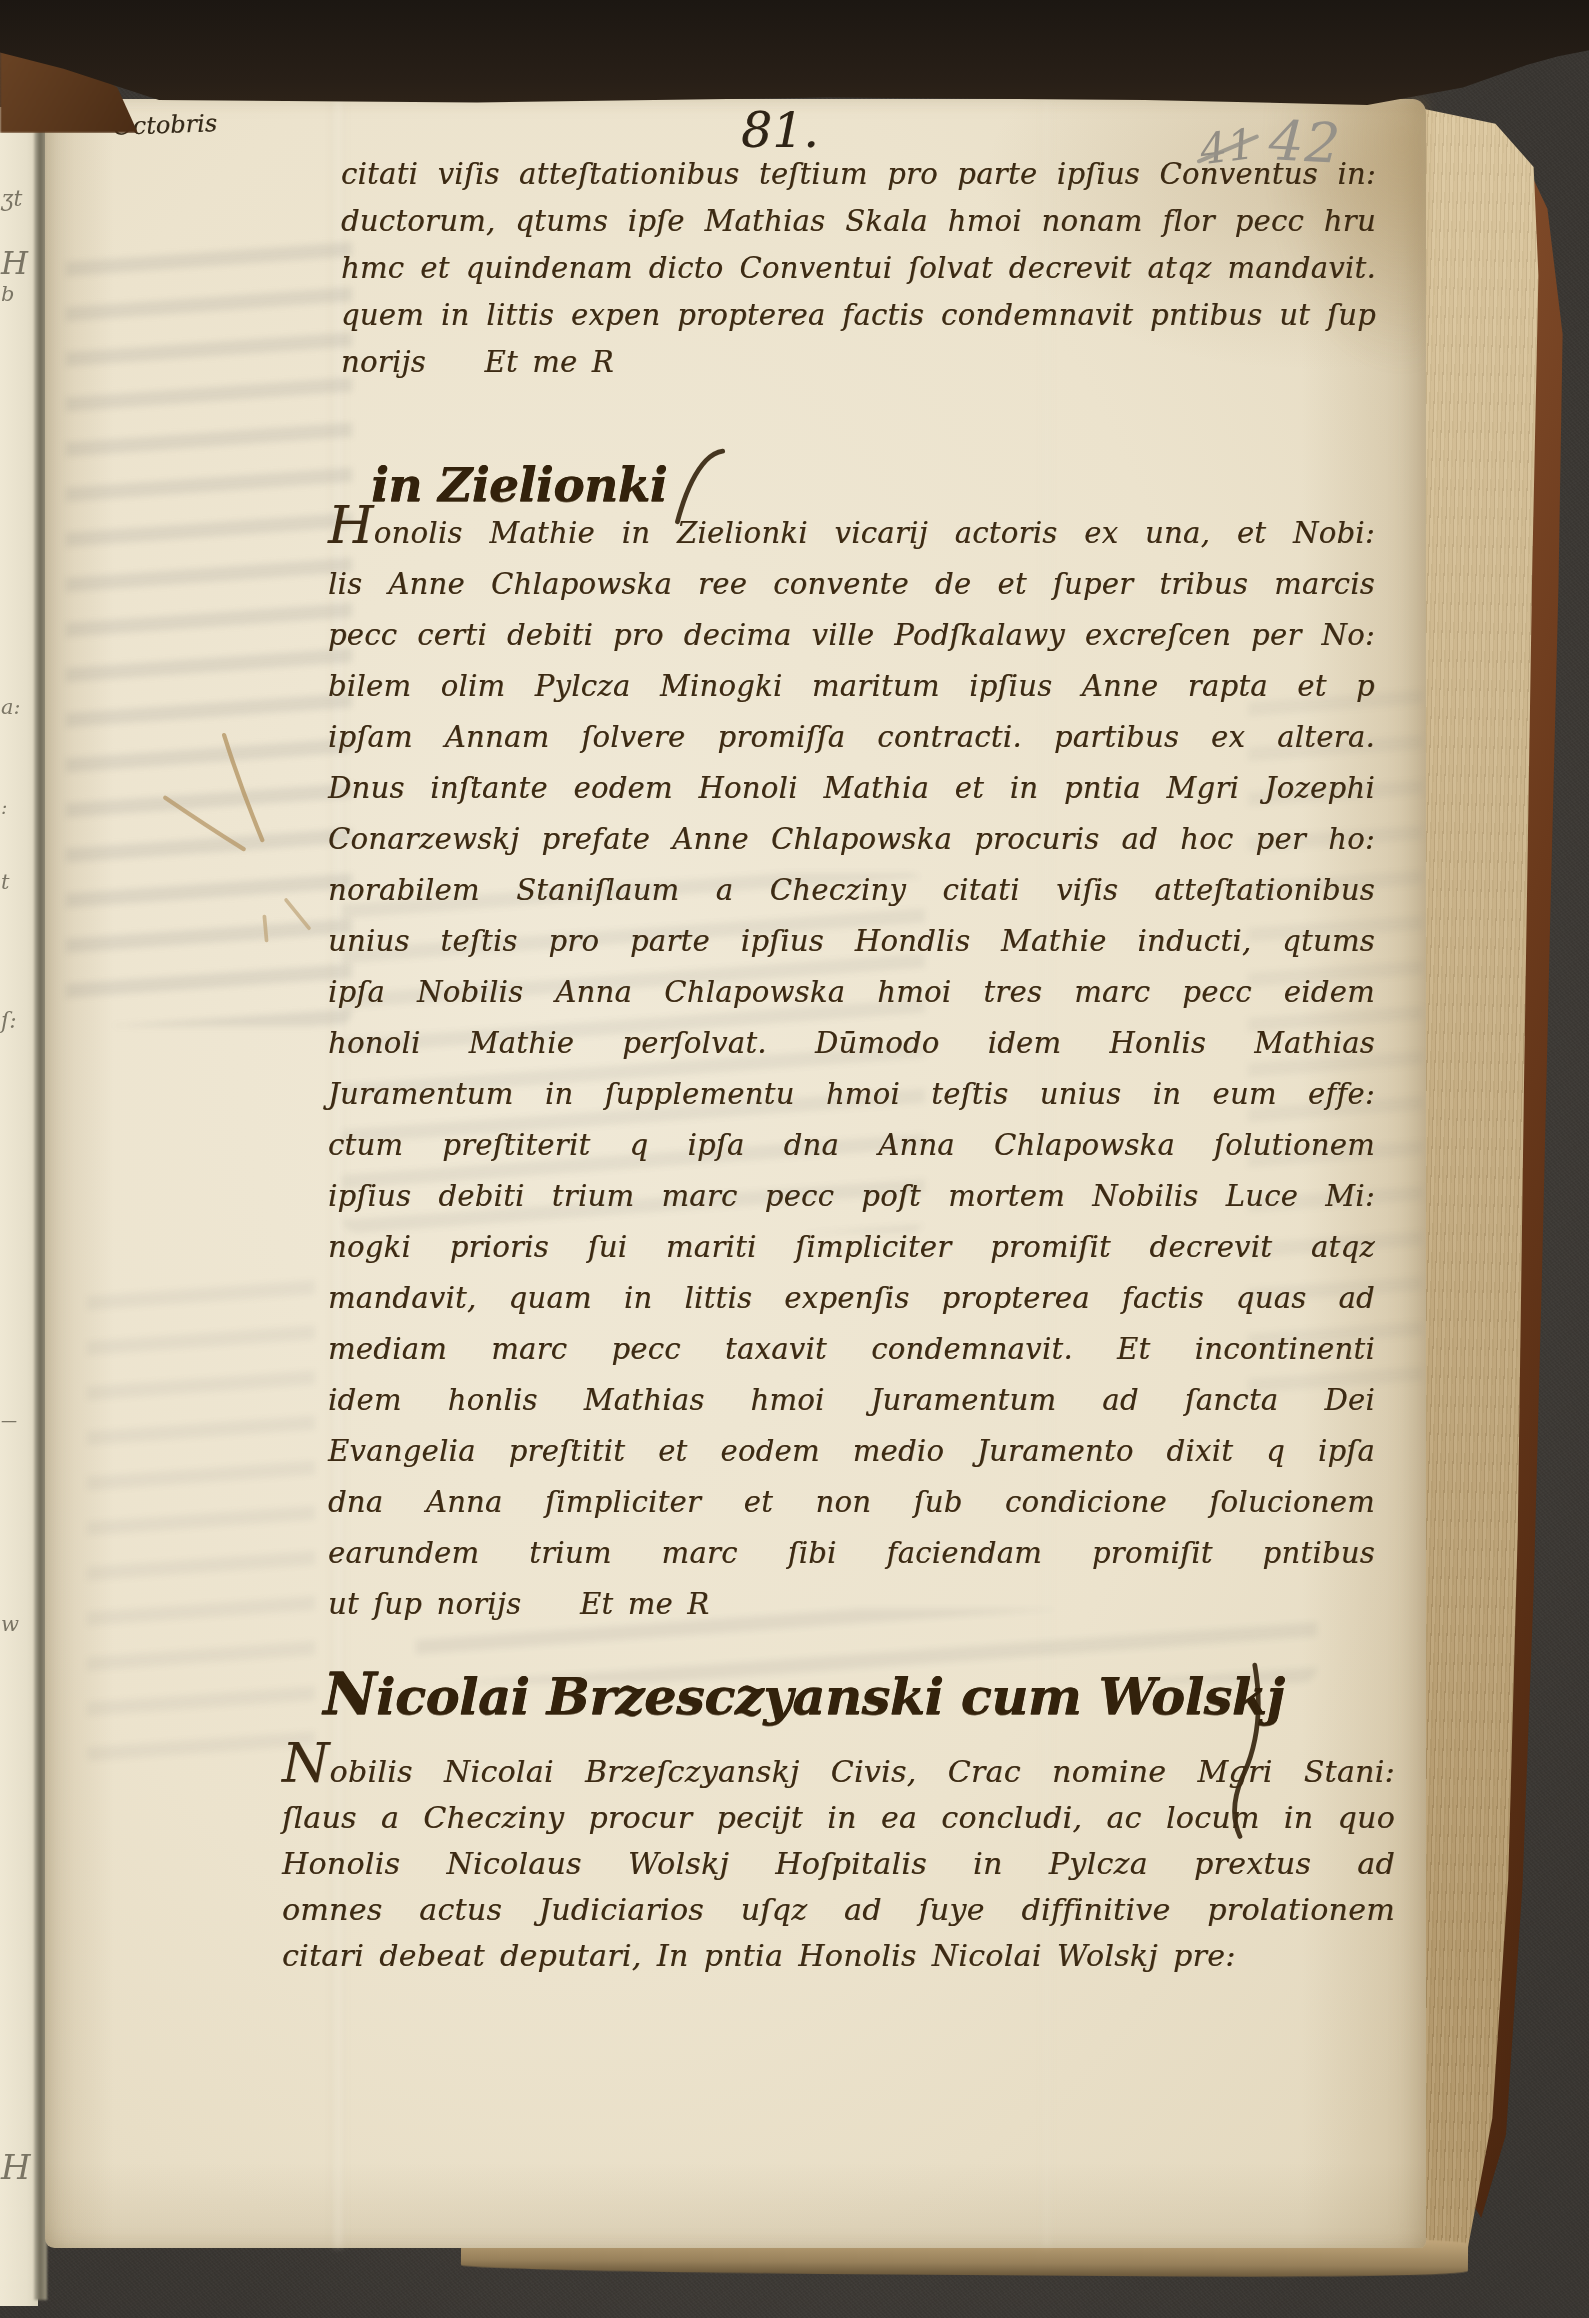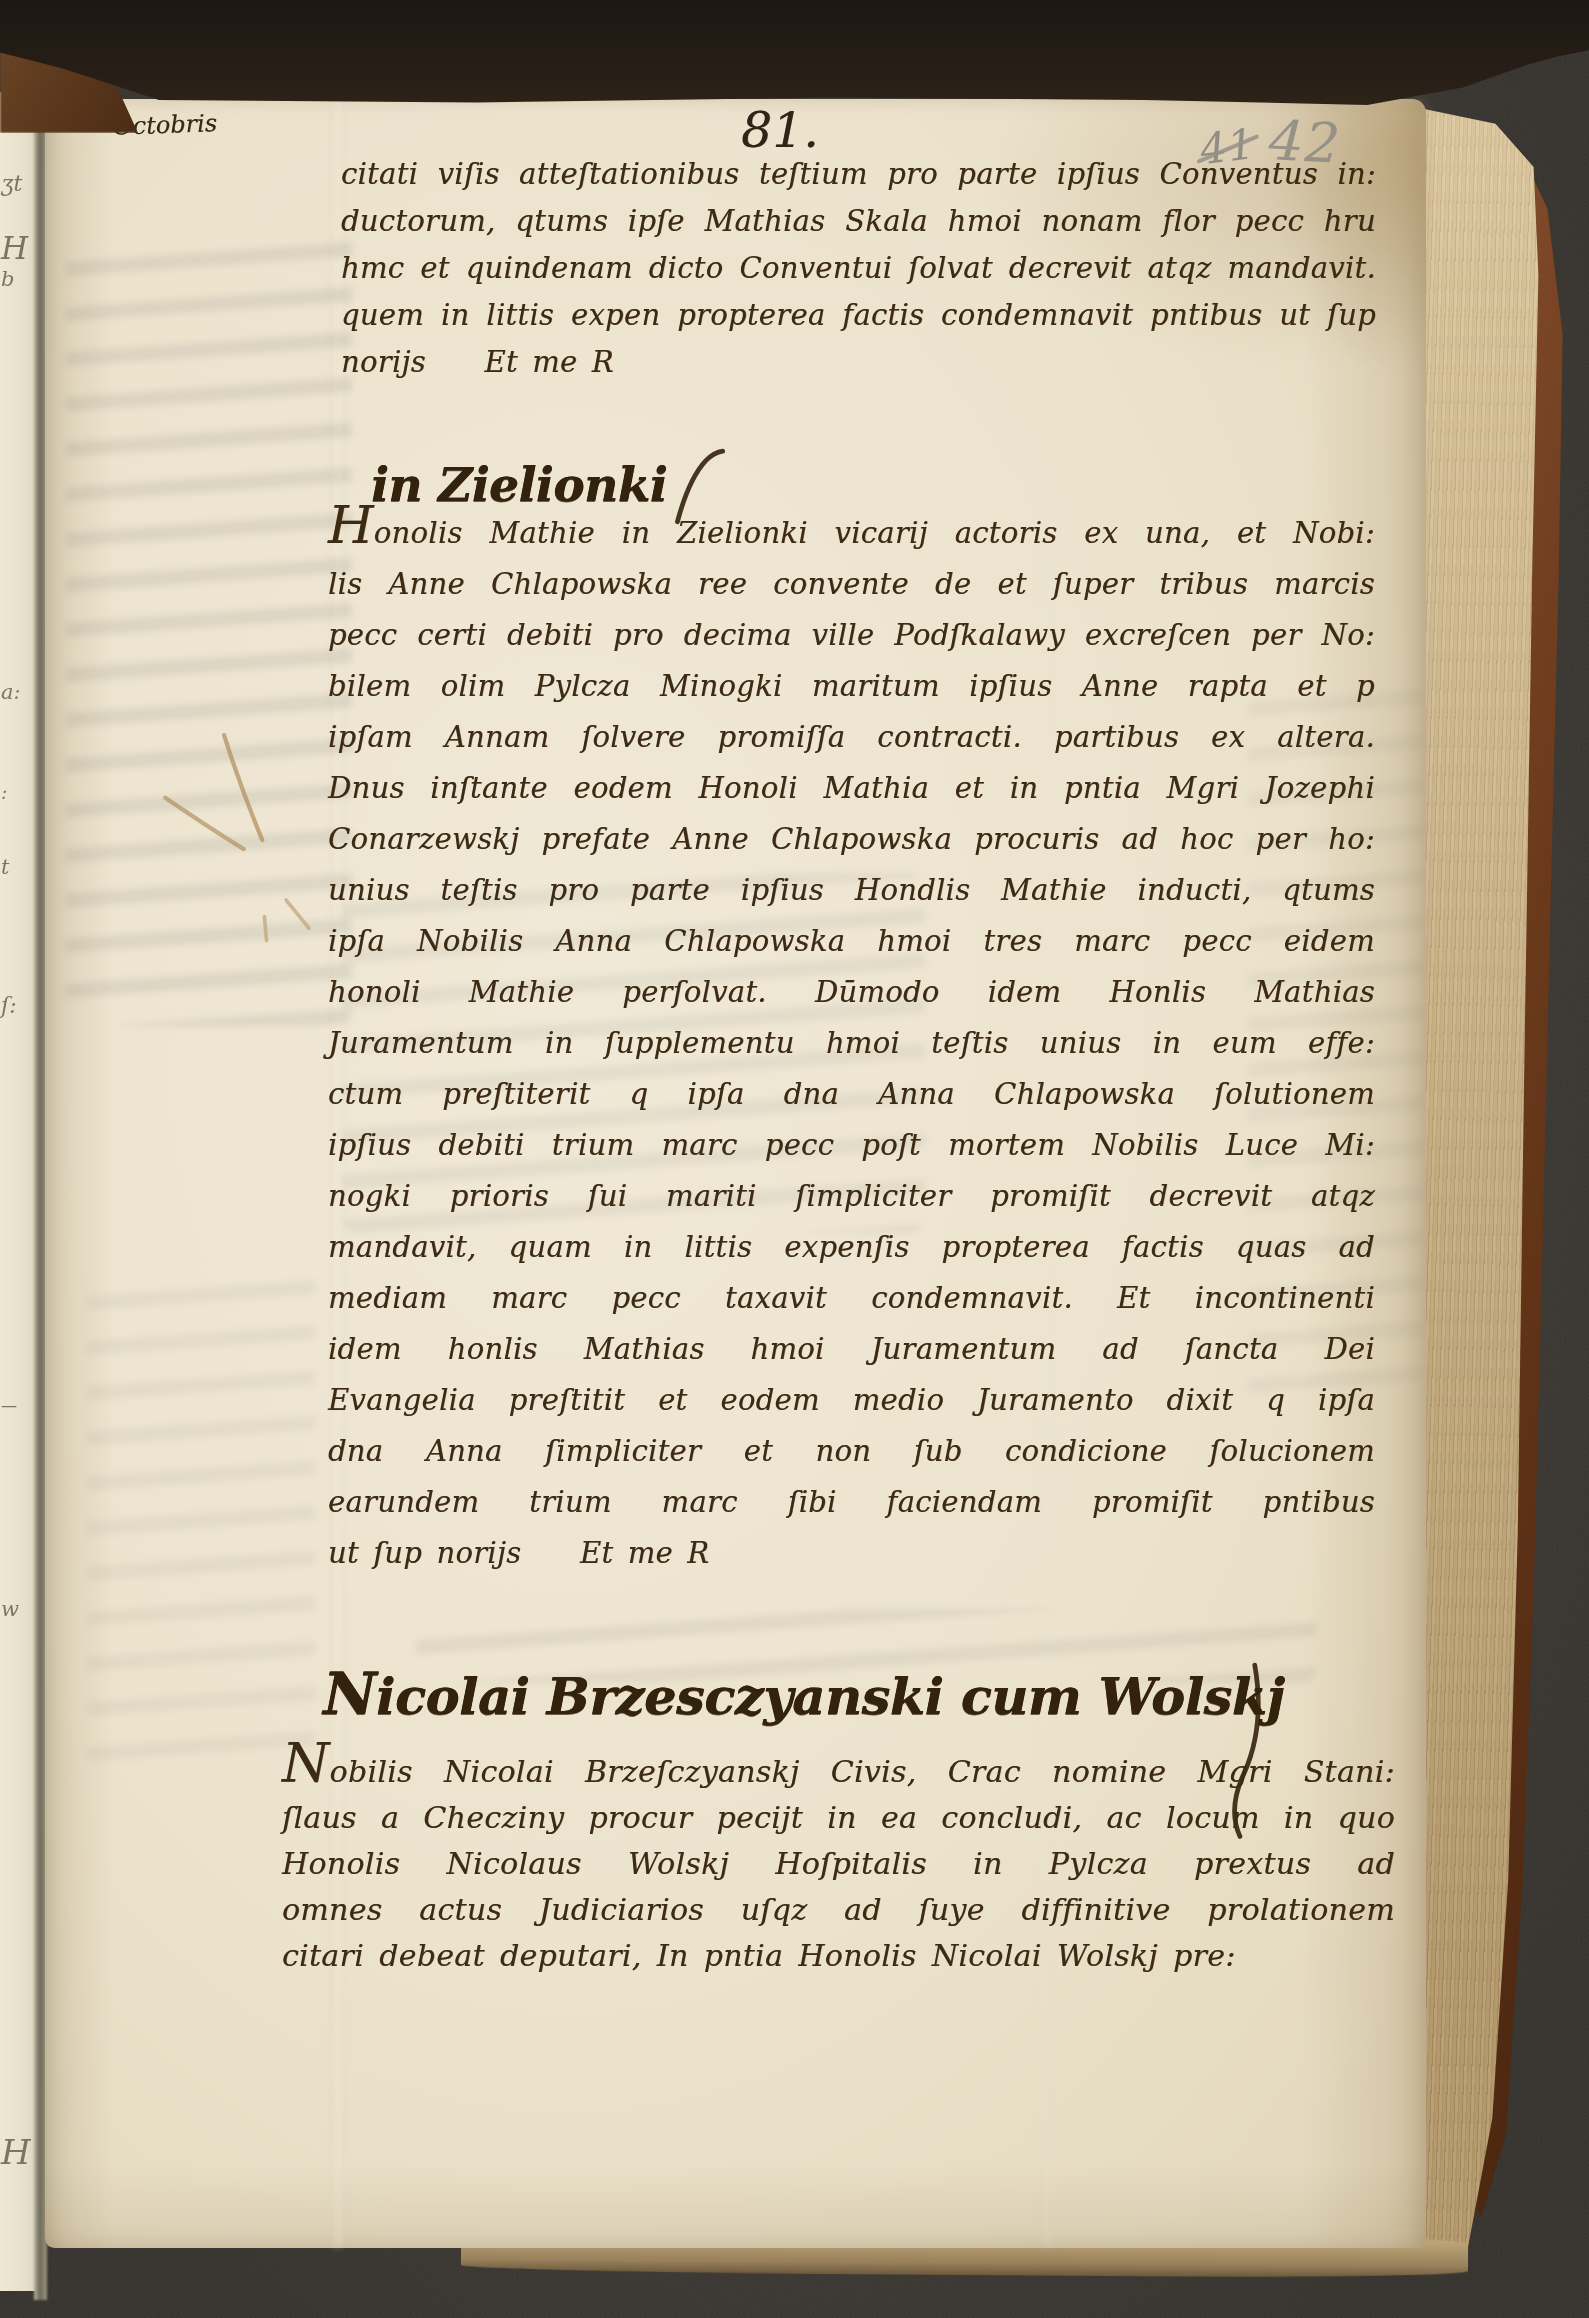--- a/index.html
+++ b/index.html
@@ -19,21 +19,21 @@
   .fore-edge{position:absolute;left:1381px;top:102px;width:159px;height:2168px;z-index:3;
     background:
       linear-gradient(180deg, rgba(235,220,185,0.5), rgba(150,123,80,0.42) 86%),
       repeating-linear-gradient(92deg,#d2ba90 0 2.6px,#bca376 2.6px 4.2px,#c9af83 4.2px 6.9px,#ab9166 6.9px 8px);
     clip-path:polygon(6% 0,72% 1%,96% 3%,99% 8%,95% 22%,90% 45%,86% 66%,80% 82%,70% 93%,52% 100%,20% 99.6%,8% 96%,13% 70%,11% 40%,9% 15%);
     filter:blur(0.3px);}
   .bottom-deckle{position:absolute;left:461px;top:2235px;width:1007px;height:40px;z-index:5;
     background:linear-gradient(180deg,#c4a97d,#97805a 70%,#6d5a3c);
     border-radius:40% 18% 30% 45% / 8.5px 5.3px 7.4px 6.4px;
     transform:rotate(0.4deg);filter:blur(0.5px);}
-  .sliver{position:absolute;left:0;top:92px;width:38px;height:2199px;z-index:4;overflow:hidden;
+  .sliver{position:absolute;left:0;top:107px;width:38px;height:2199px;z-index:4;overflow:hidden;
     background:linear-gradient(90deg,#efe8d4,#e6dfca 70%,#d9d2bc);}
   .sliver span{position:absolute;left:1.1px;font-style:italic;color:#5f5a4b;opacity:.8;}
   .gutter{position:absolute;left:34px;top:100px;width:12.7px;height:2200px;z-index:5;
     background:linear-gradient(90deg,#b9b3a0,#6f6a58 45%,#9a947f);filter:blur(0.8px);}
   .cover-band{position:absolute;left:0;top:0;width:1590px;height:125px;z-index:8;
     background:linear-gradient(180deg,#1c1712,#281f17 65%,#322619);
     clip-path:polygon(0 0,100% 0,100% 40%,98% 45%,96% 52%,92% 70%,86% 84%,72% 80%,52% 78%,30% 82%,10% 80%,4% 55%,0 42%);
     filter:blur(0.3px);}
   .leather-wedge{position:absolute;left:0;top:32px;width:138px;height:101px;z-index:7;
     background:linear-gradient(120deg,#6b4425,#4a2c15);
@@ -149,20 +149,21 @@
     </svg>
 
     <div class="para p2 hand has-initial">
         <div class="para-line">Honolis Mathie in Zielionki vicarij actoris ex una, et Nobi:</div>
         <div class="para-line">lis Anne Chlapowska ree convente de et ſuper tribus marcis</div>
         <div class="para-line">pecc certi debiti pro decima ville Podſkalawy excreſcen per No:</div>
         <div class="para-line">bilem olim Pylcza Minogki maritum ipſius Anne rapta et p</div>
         <div class="para-line">ipſam Annam ſolvere promiſſa contracti. partibus ex altera.</div>
         <div class="para-line">Dnus inſtante eodem Honoli Mathia et in pntia Mgri Jozephi</div>
         <div class="para-line">Conarzewskj prefate Anne Chlapowska procuris ad hoc per ho:</div>
+        <div class="para-line">norabilem Staniſlaum a Checziny citati viſis atteſtationibus</div>
         <div class="para-line">unius teſtis pro parte ipſius Hondlis Mathie inducti, qtums</div>
         <div class="para-line">ipſa Nobilis Anna Chlapowska hmoi tres marc pecc eidem</div>
         <div class="para-line">honoli Mathie perſolvat. Dūmodo idem Honlis Mathias</div>
         <div class="para-line">Juramentum in ſupplementu hmoi teſtis unius in eum effe:</div>
         <div class="para-line">ctum preſtiterit q ipſa dna Anna Chlapowska ſolutionem</div>
         <div class="para-line">ipſius debiti trium marc pecc poſt mortem Nobilis Luce Mi:</div>
         <div class="para-line">nogki prioris ſui mariti ſimpliciter promiſit decrevit atqz</div>
         <div class="para-line">mandavit, quam in littis expenſis propterea factis quas ad</div>
         <div class="para-line">mediam marc pecc taxavit condemnavit. Et incontinenti</div>
         <div class="para-line">idem honlis Mathias hmoi Juramentum ad ſancta Dei</div>

